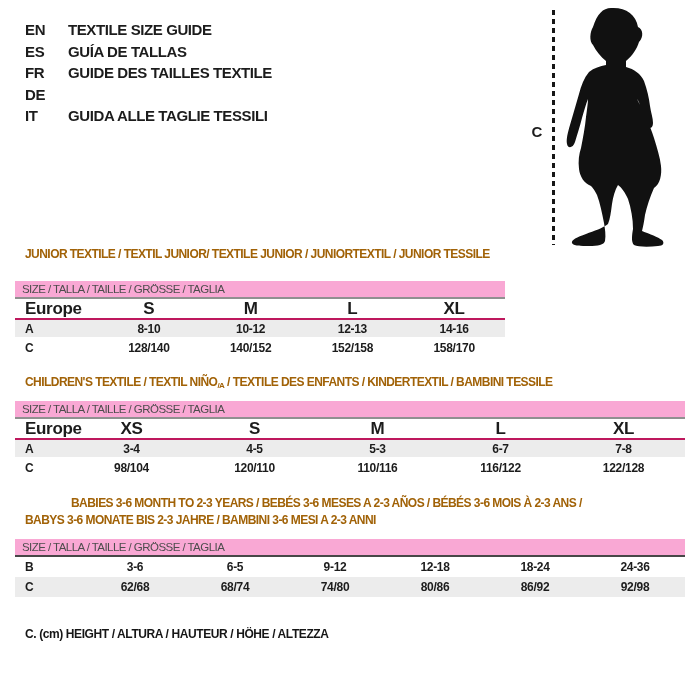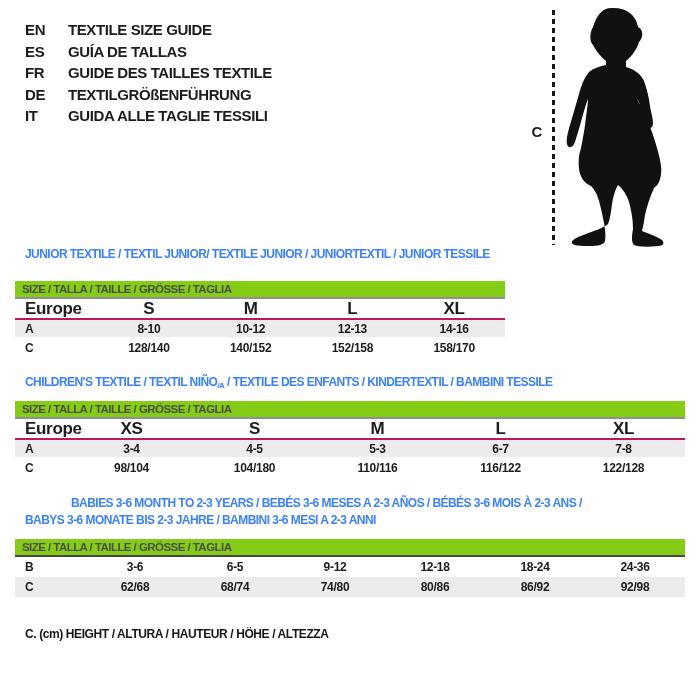--- a/index.html
+++ b/index.html
@@ -13,26 +13,26 @@
   .lang-code{width:43px;font-weight:bold;font-size:15px;letter-spacing:-0.3px;}
   .lang-label{font-weight:bold;font-size:15px;letter-spacing:-0.4px;white-space:nowrap;}
   
   .dash-line{position:absolute;left:552px;top:10px;width:3px;height:235px;
     background:repeating-linear-gradient(to bottom,#161616 0 5px,transparent 5px 9px);}
   .figure-label{position:absolute;left:528px;top:123px;width:18px;text-align:center;
     font-weight:bold;font-size:15px;}
   .figure-svg{position:absolute;left:563px;top:5px;}
   
   .section-title{position:absolute;left:25px;font-weight:bold;font-size:12px;
-    letter-spacing:-0.55px;white-space:nowrap;color:#3b82f6;}
+    letter-spacing:-0.55px;white-space:nowrap;color:#a16207;}
   .section-title sub{font-size:8px;vertical-align:-2px;}
   .size-table{position:absolute;left:15px;}
-  .size-bar{height:16px;background:#84cc16;border-bottom:2px solid #909090;
+  .size-bar{height:16px;background:#f9a8d4;border-bottom:2px solid #909090;
     display:flex;align-items:center;padding-left:7px;
-    color:#4d4d4d;font-weight:bold;font-size:11.5px;letter-spacing:-0.55px;}
+    color:#4d4d4d;font-weight:normal;font-size:11.5px;letter-spacing:-0.55px;}
   .size-bar.dark-rule{border-bottom-color:#474747;}
   .t-row{display:flex;align-items:center;font-weight:bold;font-size:12px;letter-spacing:-0.3px;}
   .t-row .lbl{padding-left:10px;box-sizing:border-box;}
   .t-row .val{flex:1;text-align:center;}
   .w1 .lbl{width:83px;}
   .w2 .lbl{width:55px;}
   .w3 .lbl{width:70px;}
   .row-europe{height:19px;border-bottom:2px solid #be185d;font-size:17px;}
   .row-shaded{height:17px;background:#ececec;}
   .row-plain{height:21px;}
@@ -56,21 +56,20 @@
     <div class="lang-row">
       <span class="lang-code">ES</span>
       <span class="lang-label">GUÍA DE TALLAS</span>
     </div>
     <div class="lang-row">
       <span class="lang-code">FR</span>
       <span class="lang-label">GUIDE DES TAILLES TEXTILE</span>
     </div>
     <div class="lang-row">
       <span class="lang-code">DE</span>
-      <span class="lang-label">TEXTILGRÖßENFÜHRUNG</span>
     </div>
     <div class="lang-row">
       <span class="lang-code">IT</span>
       <span class="lang-label">GUIDA ALLE TAGLIE TESSILI</span>
     </div>
   </div>
 
   <div class="dash-line"></div>
   <div class="figure-label">C</div>
   <svg class="figure-svg" width="134" height="244" viewBox="0 0 134 244">
@@ -168,21 +167,21 @@
       <span class="lbl">A</span>
       <span class="val">3-4</span>
       <span class="val">4-5</span>
       <span class="val">5-3</span>
       <span class="val">6-7</span>
       <span class="val">7-8</span>
     </div>
     <div class="t-row row-plain">
       <span class="lbl">C</span>
       <span class="val">98/104</span>
-      <span class="val">104/180</span>
+      <span class="val">120/110</span>
       <span class="val">110/116</span>
       <span class="val">116/122</span>
       <span class="val">122/128</span>
     </div>
   </div>
 
   <div class="section-title" style="top:496px;margin-left:46px;">BABIES 3-6 MONTH TO 2-3 YEARS / BEBÉS 3-6 MESES A 2-3 AÑOS / BÉBÉS 3-6 MOIS À 2-3 ANS /</div>
   <div class="section-title" style="top:513px;text-align:right;">BABYS 3-6 MONATE BIS 2-3 JAHRE / BAMBINI 3-6 MESI A 2-3 ANNI</div>
   <div class="size-table w3" style="top:539px;width:670px;">
     <div class="size-bar dark-rule">

